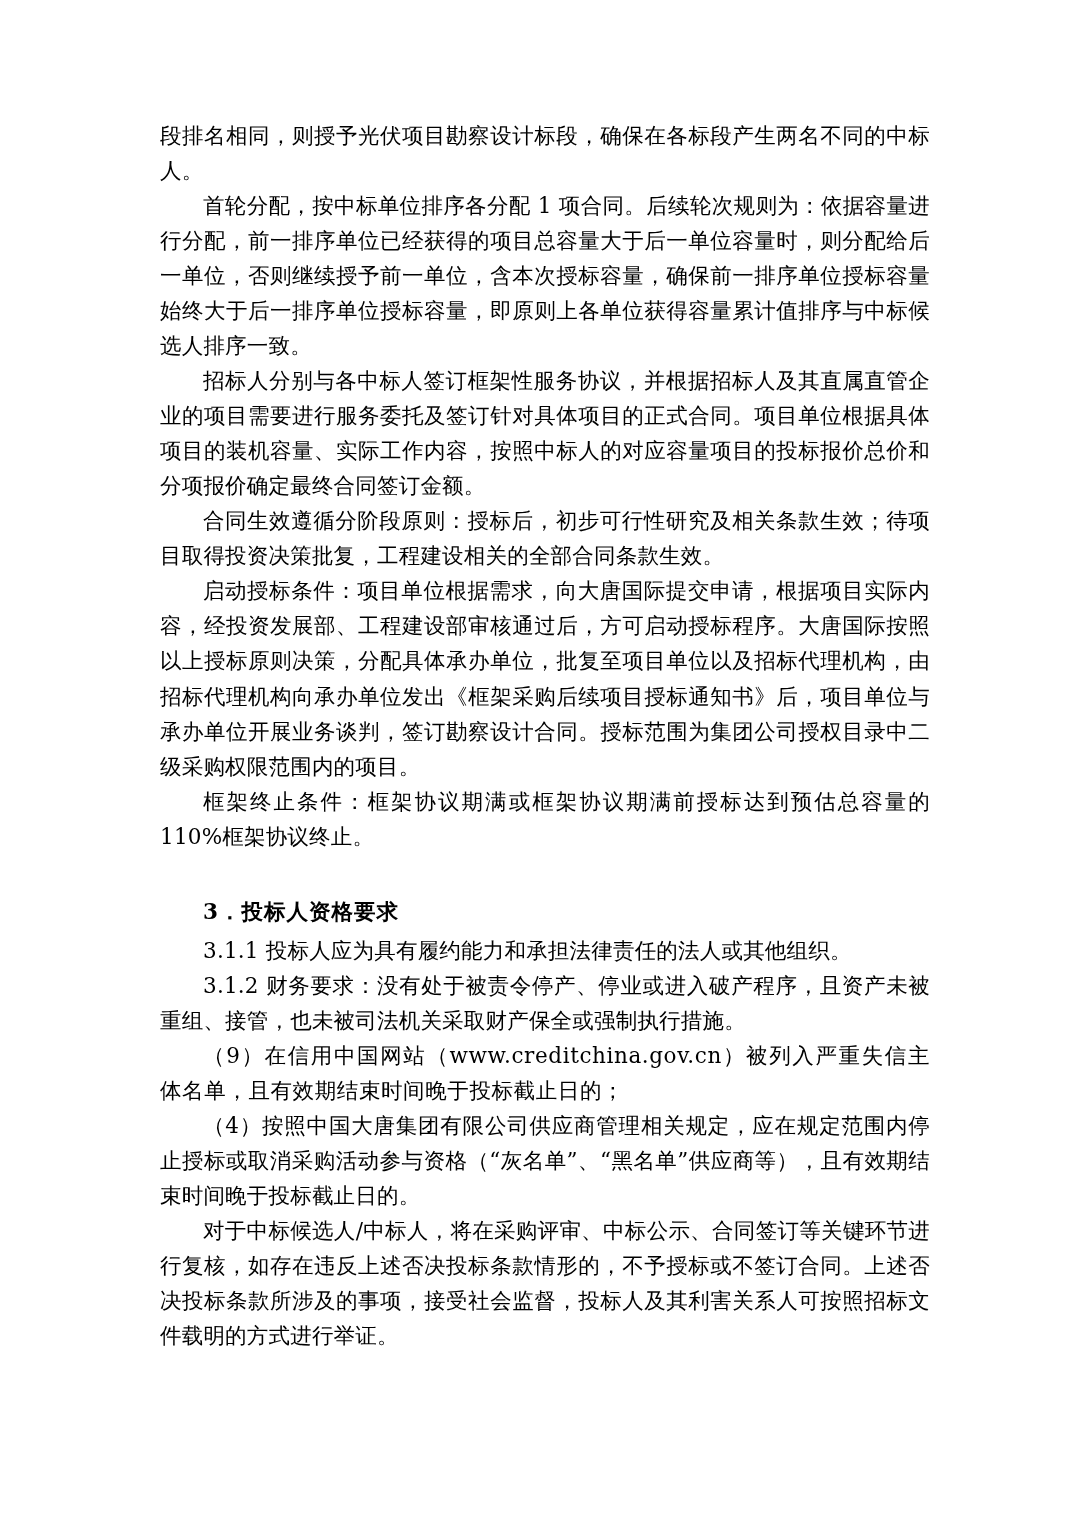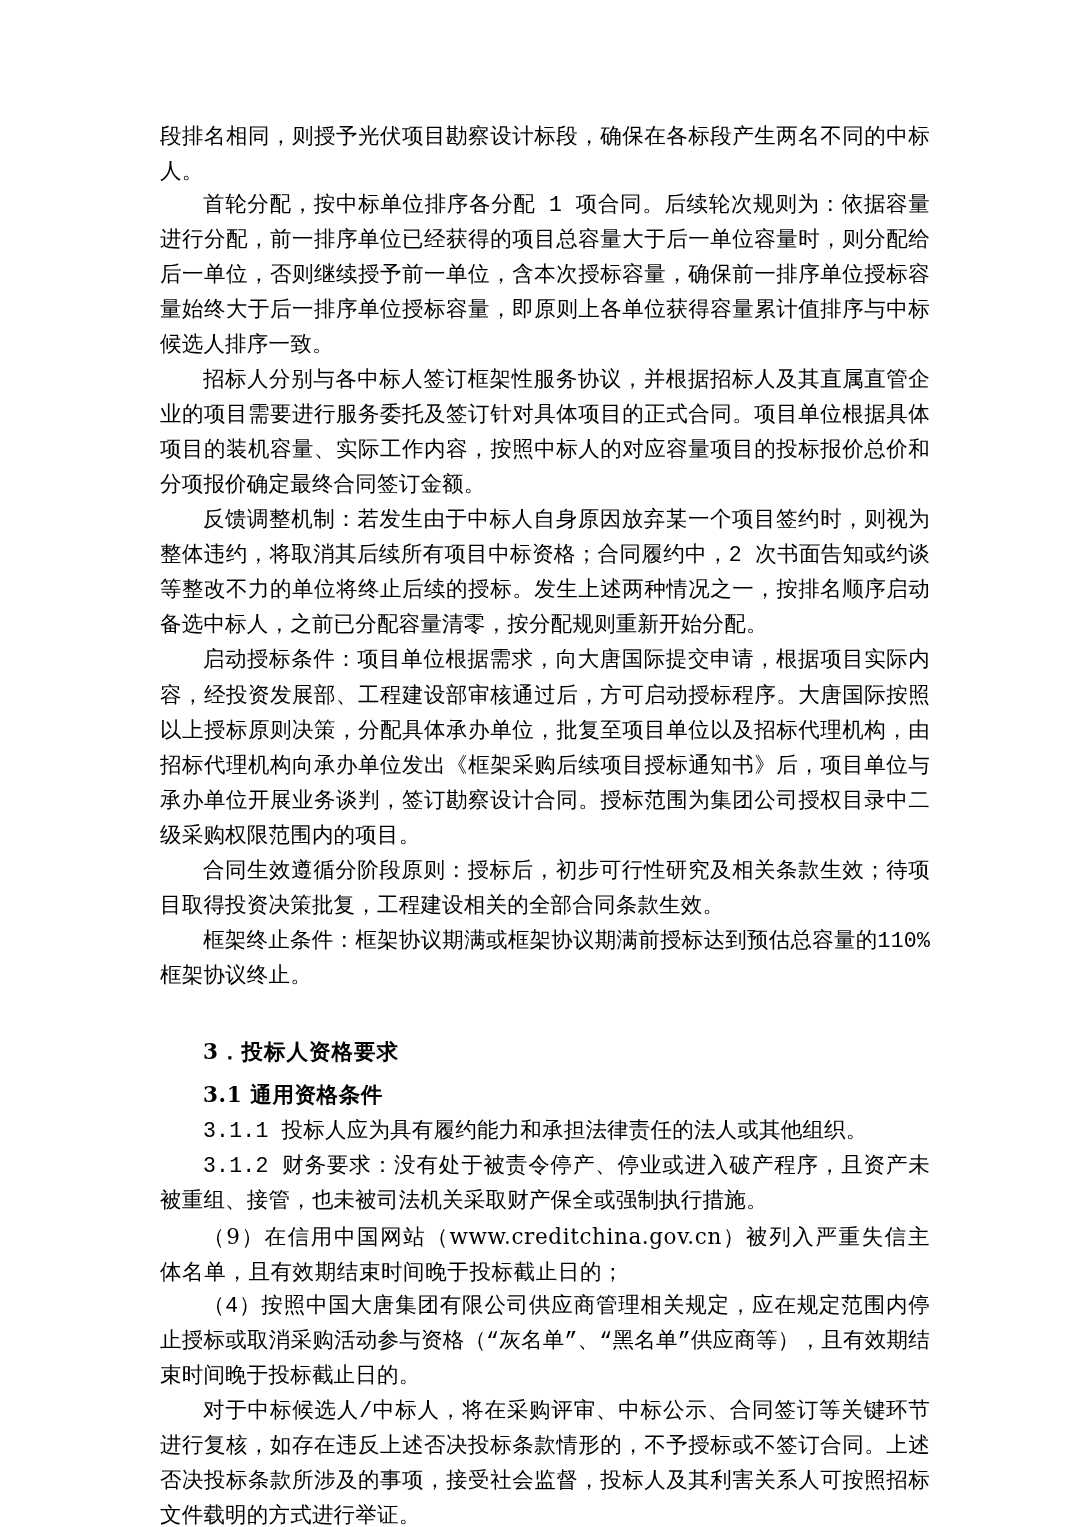--- a/index.html
+++ b/index.html
@@ -27,21 +27,20 @@
     text-align: justify;
     text-justify: inter-ideograph;
     letter-spacing: 0.2px;
   }
   p {
     margin: 0;
     padding: 0;
   }
   .para {
     text-indent: 2em;
-    font-family: Liberation Mono, monospace;
   }
   .para-noindent {
     text-indent: 0;
   }
   .heading {
     font-weight: bold;
     margin-top: 40px;
     margin-bottom: 4px;
     text-indent: 2em;
     letter-spacing: 1px;
@@ -60,27 +59,25 @@
 </style>
 </head>
 <body>
 
 <div class="page">
   <div class="doc-body">
 
     <p class="para-noindent">段排名相同，则授予光伏项目勘察设计标段，确保在各标段产生两名不同的中标人。</p>
     <p class="para">首轮分配，按中标单位排序各分配 1 项合同。后续轮次规则为：依据容量进行分配，前一排序单位已经获得的项目总容量大于后一单位容量时，则分配给后一单位，否则继续授予前一单位，含本次授标容量，确保前一排序单位授标容量始终大于后一排序单位授标容量，即原则上各单位获得容量累计值排序与中标候选人排序一致。</p>
     <p class="para">招标人分别与各中标人签订框架性服务协议，并根据招标人及其直属直管企业的项目需要进行服务委托及签订针对具体项目的正式合同。项目单位根据具体项目的装机容量、实际工作内容，按照中标人的对应容量项目的投标报价总价和分项报价确定最终合同签订金额。</p>
-    <p class="para">反馈调整机制：若发生由于中标人自身原因放弃某一个项目签约时，则视为整体违约，将取消其后续所有项目中标资格；合同履约中，2 次书面告知或约谈等整改不力的单位将终止后续的授标。发生上述两种情况之一，按排名顺序启动备选中标人，之前已分配容量清零，按分配规则重新开始分配。</p>
+    <p class="para">合同生效遵循分阶段原则：授标后，初步可行性研究及相关条款生效；待项目取得投资决策批复，工程建设相关的全部合同条款生效。</p>
     <p class="para">启动授标条件：项目单位根据需求，向大唐国际提交申请，根据项目实际内容，经投资发展部、工程建设部审核通过后，方可启动授标程序。大唐国际按照以上授标原则决策，分配具体承办单位，批复至项目单位以及招标代理机构，由招标代理机构向承办单位发出《框架采购后续项目授标通知书》后，项目单位与承办单位开展业务谈判，签订勘察设计合同。授标范围为集团公司授权目录中二级采购权限范围内的项目。</p>
-    <p class="para">合同生效遵循分阶段原则：授标后，初步可行性研究及相关条款生效；待项目取得投资决策批复，工程建设相关的全部合同条款生效。</p>
     <p class="para">框架终止条件：框架协议期满或框架协议期满前授标达到预估总容量的110%框架协议终止。</p>
 
     <p class="heading">3．投标人资格要求</p>
-    <p class="heading-sub">3.1 通用资格条件</p>
 
     <p class="para">3.1.1 投标人应为具有履约能力和承担法律责任的法人或其他组织。</p>
     <p class="para">3.1.2 财务要求：没有处于被责令停产、停业或进入破产程序，且资产未被重组、接管，也未被司法机关采取财产保全或强制执行措施。</p>
     <p class="para mono-url">（9）在信用中国网站（www.creditchina.gov.cn）被列入严重失信主体名单，且有效期结束时间晚于投标截止日的；</p>
     <p class="para">（4）按照中国大唐集团有限公司供应商管理相关规定，应在规定范围内停止授标或取消采购活动参与资格（“灰名单”、“黑名单”供应商等），且有效期结束时间晚于投标截止日的。</p>
     <p class="para">对于中标候选人/中标人，将在采购评审、中标公示、合同签订等关键环节进行复核，如存在违反上述否决投标条款情形的，不予授标或不签订合同。上述否决投标条款所涉及的事项，接受社会监督，投标人及其利害关系人可按照招标文件载明的方式进行举证。</p>
 
   </div>
 </div>
 

